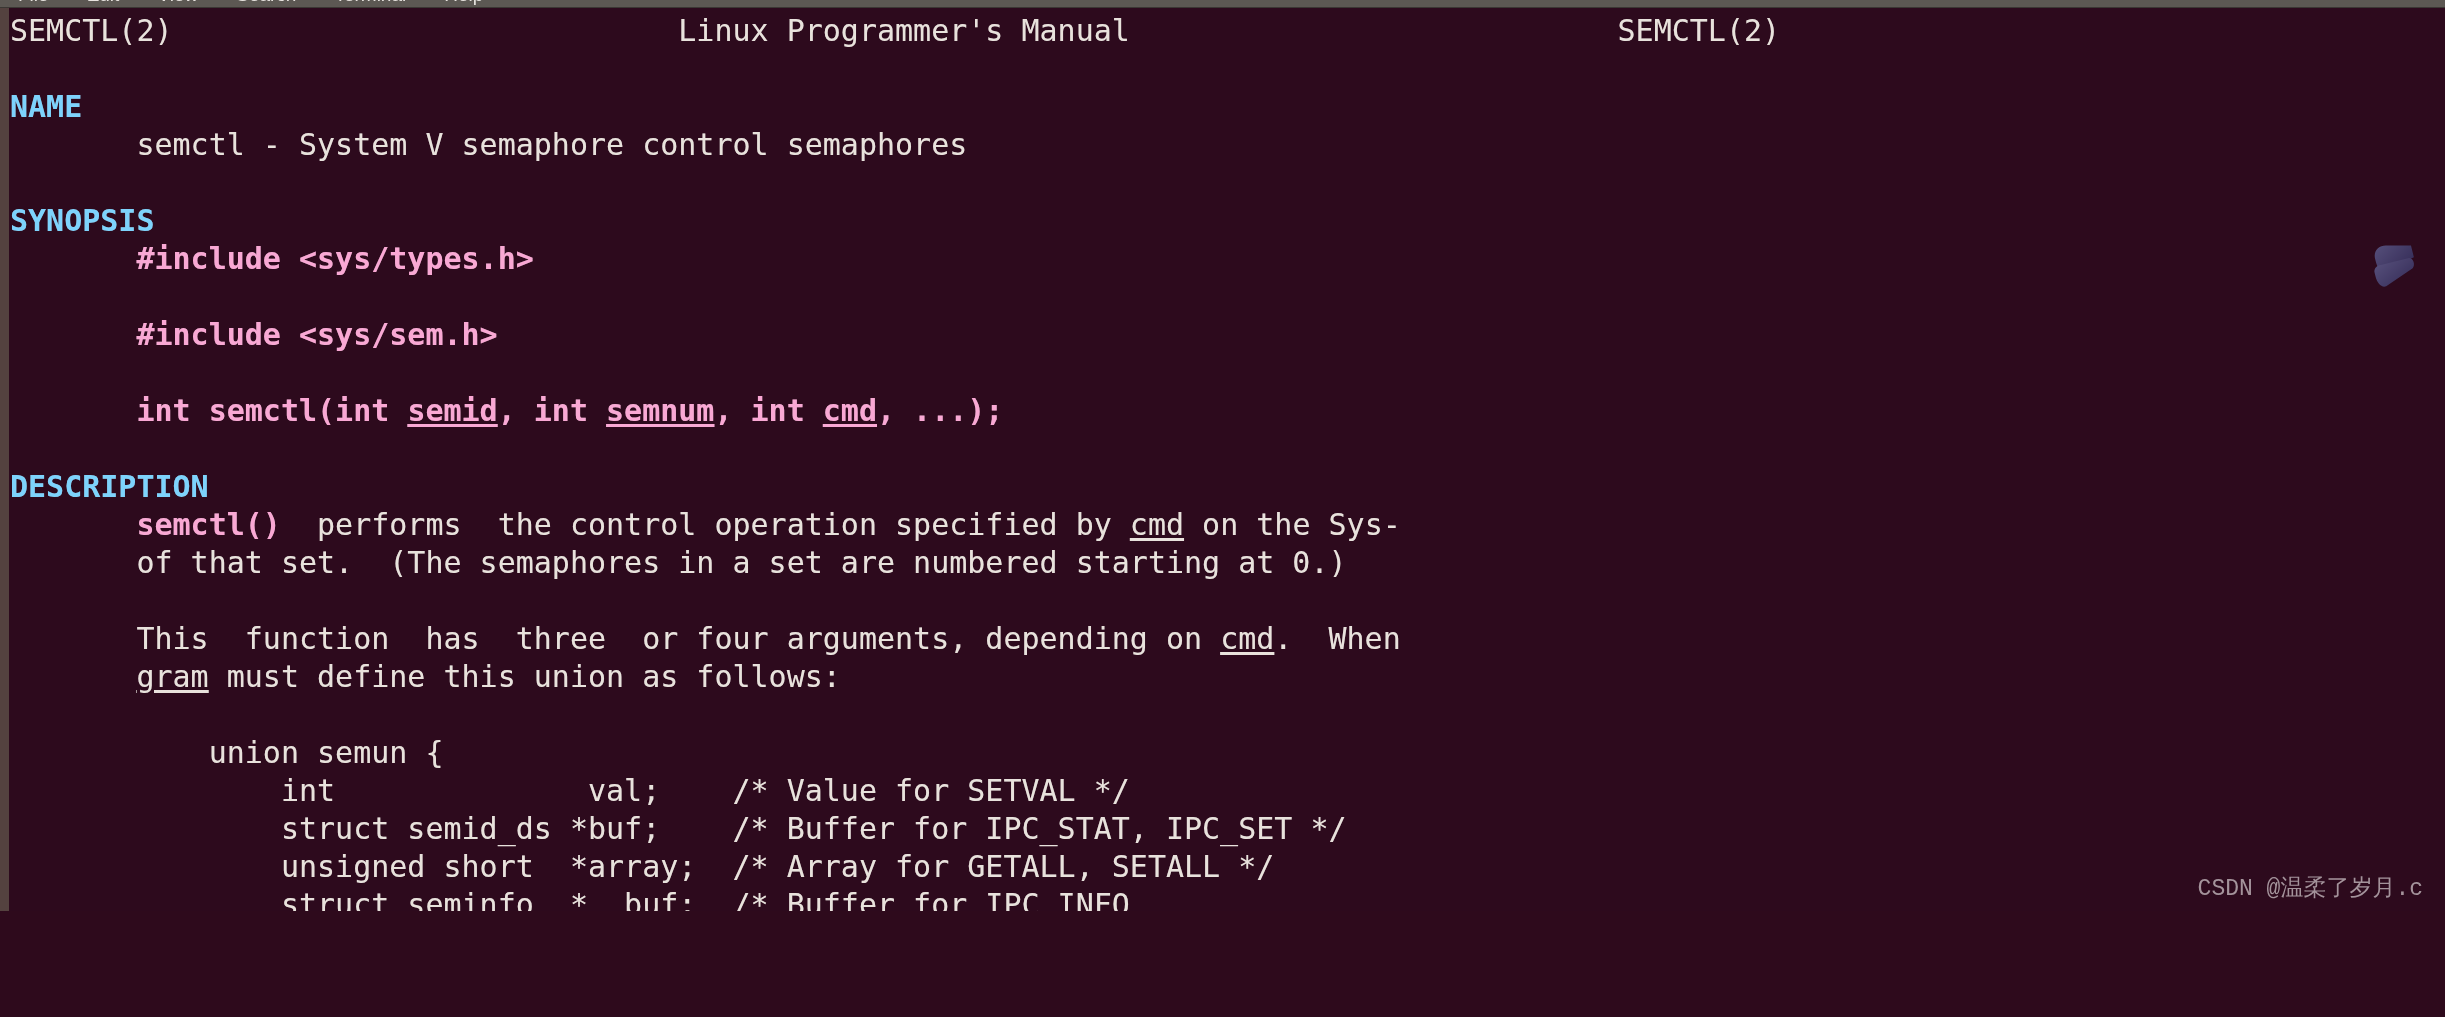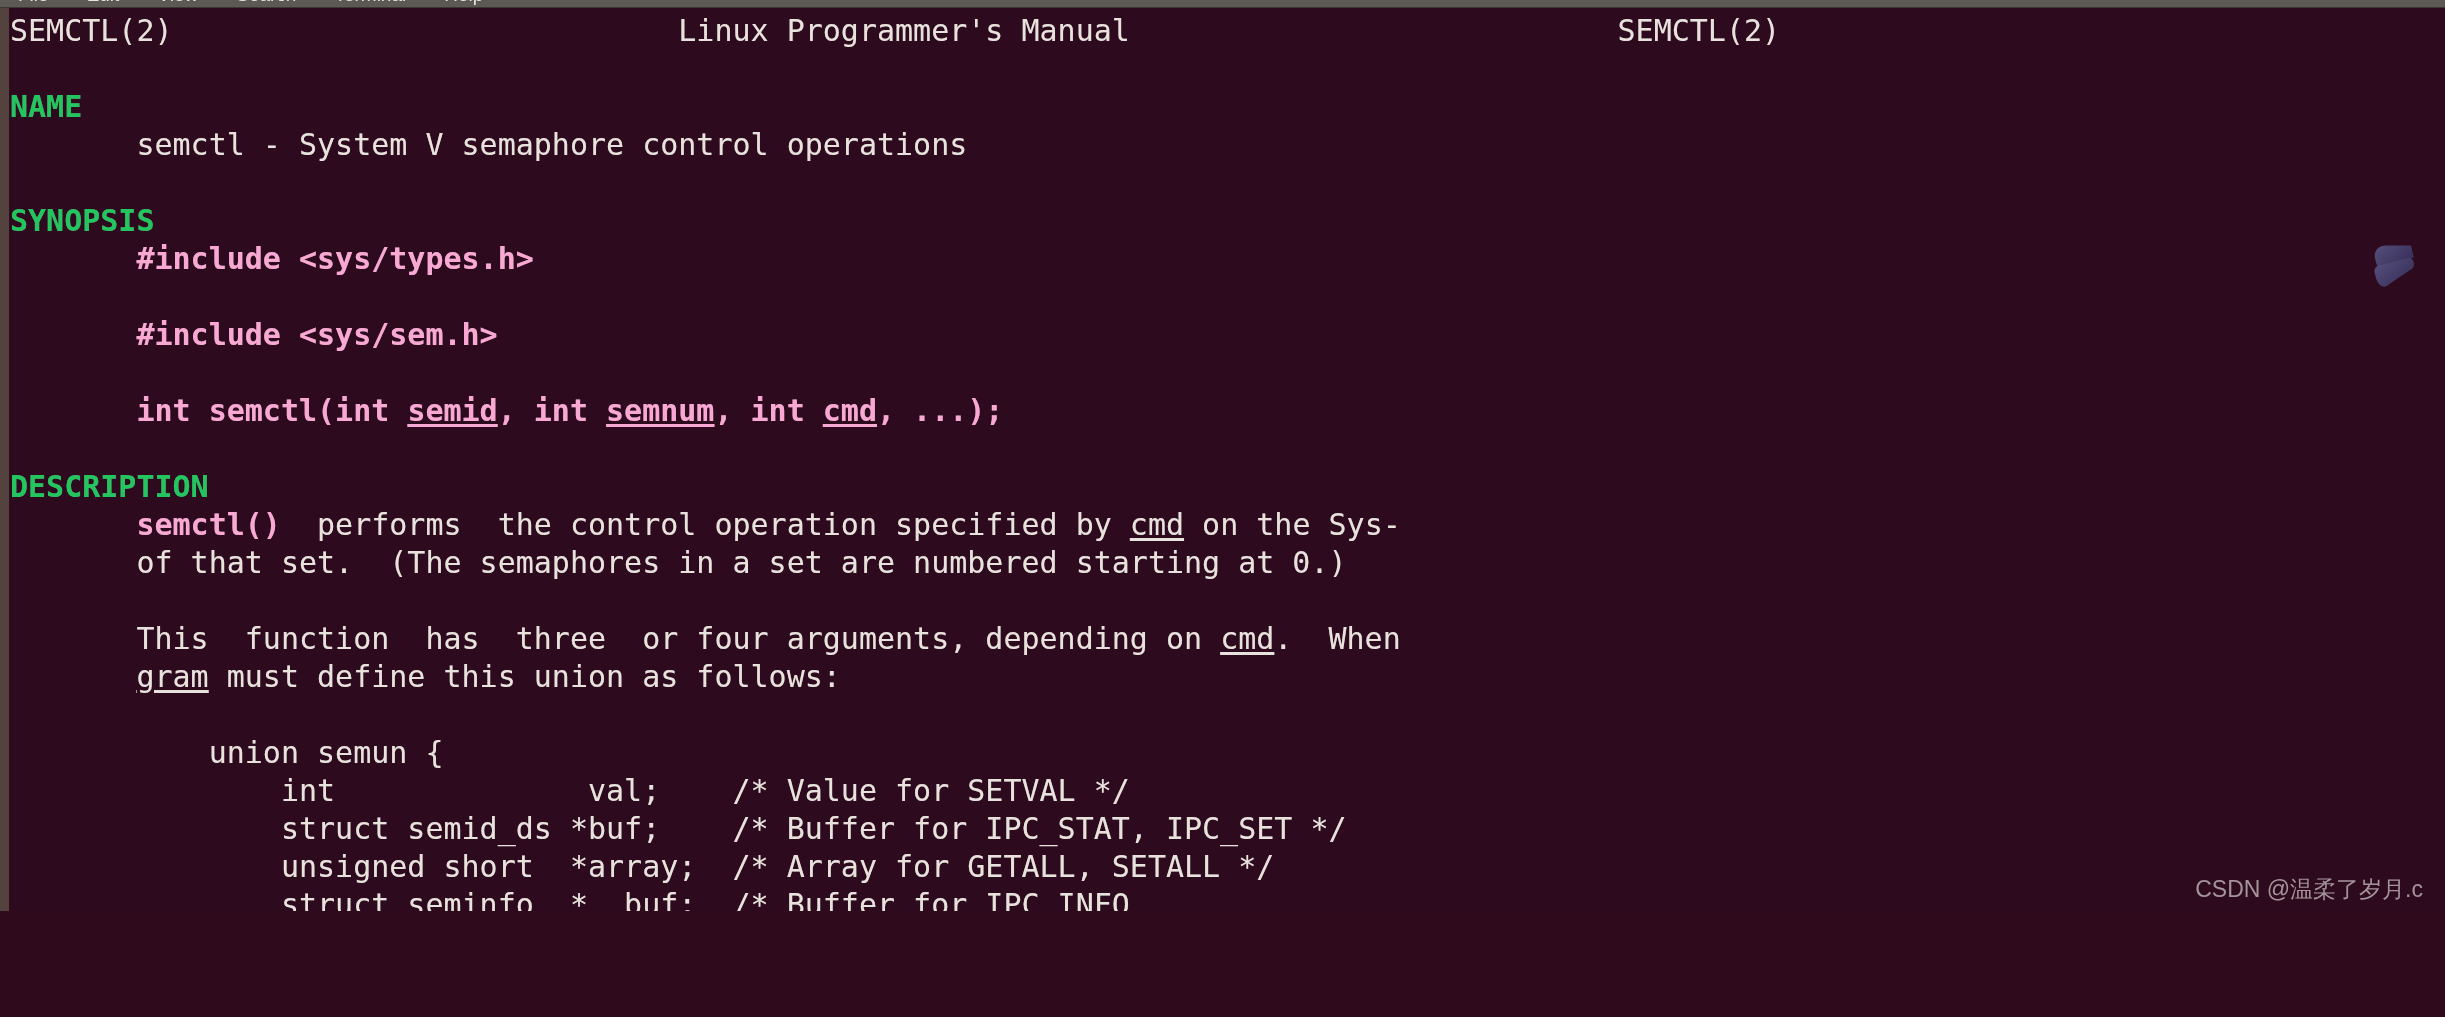--- a/index.html
+++ b/index.html
@@ -68,40 +68,40 @@
     line-height: 38px;
     font-size: 30px;
     letter-spacing: 0px;
     color: #e8e2dc;
     white-space: pre;
     font-family: "DejaVu Sans Mono", "Liberation Mono", monospace;
     text-shadow: 0 0 0.5px rgba(255,255,255,0.35);
   }
   .b  { font-weight: bold; color: #f9a8d4; }
   .u  { text-decoration: underline; text-underline-offset: 3px; }
-  .hdr { font-weight: bold; color: #22c55e; }
+  .hdr { font-weight: bold; color: #7dd3fc; }
 
   
   .brand-watermark {
     position: absolute;
     top: 218px;
     right: 12px;
     width: 78px;
     height: 82px;
     opacity: 0.5;
     pointer-events: none;
   }
   
   .csdn-watermark {
     position: absolute;
     bottom: 8px;
     right: 22px;
     color: #b9acb2;
     opacity: 0.85;
-    font-family: Liberation Sans, sans-serif;
+    font-family: Liberation Mono, monospace;
     font-size: 23px;
     line-height: 28px;
     white-space: pre;
     pointer-events: none;
   }
 </style>
 </head>
 <body>
 
 <div id="screen">
@@ -117,21 +117,21 @@
     </div>
   </div>
 
   <div class="frame-left"></div>
 
   <div class="terminal">
     <div class="lines" id="man-lines">
         <div class="line"><span>SEMCTL(2)</span><span>                            </span><span>Linux Programmer's Manual</span><span>                           </span><span>SEMCTL(2)</span></div>
         <div class="line"><span> </span></div>
         <div class="line"><span class="hdr">NAME</span></div>
-        <div class="line"><span>       semctl - System V semaphore control operations</span></div>
+        <div class="line"><span>       semctl - System V semaphore control semaphores</span></div>
         <div class="line"><span> </span></div>
         <div class="line"><span class="hdr">SYNOPSIS</span></div>
         <div class="line"><span>       </span><span class="b">#include &lt;sys/types.h&gt;</span></div>
         <div class="line"><span>       </span></div>
         <div class="line"><span>       </span><span class="b">#include &lt;sys/sem.h&gt;</span></div>
         <div class="line"><span> </span></div>
         <div class="line"><span>       </span><span class="b">int semctl(int </span><span class="b u">semid</span><span class="b">, int </span><span class="b u">semnum</span><span class="b">, int </span><span class="b u">cmd</span><span class="b">, ...);</span></div>
         <div class="line"><span> </span></div>
         <div class="line"><span class="hdr">DESCRIPTION</span></div>
         <div class="line"><span>       </span><span class="b">semctl()</span><span>  performs  the control operation specified by </span><span class="u">cmd</span><span> on the Sys-</span></div>

